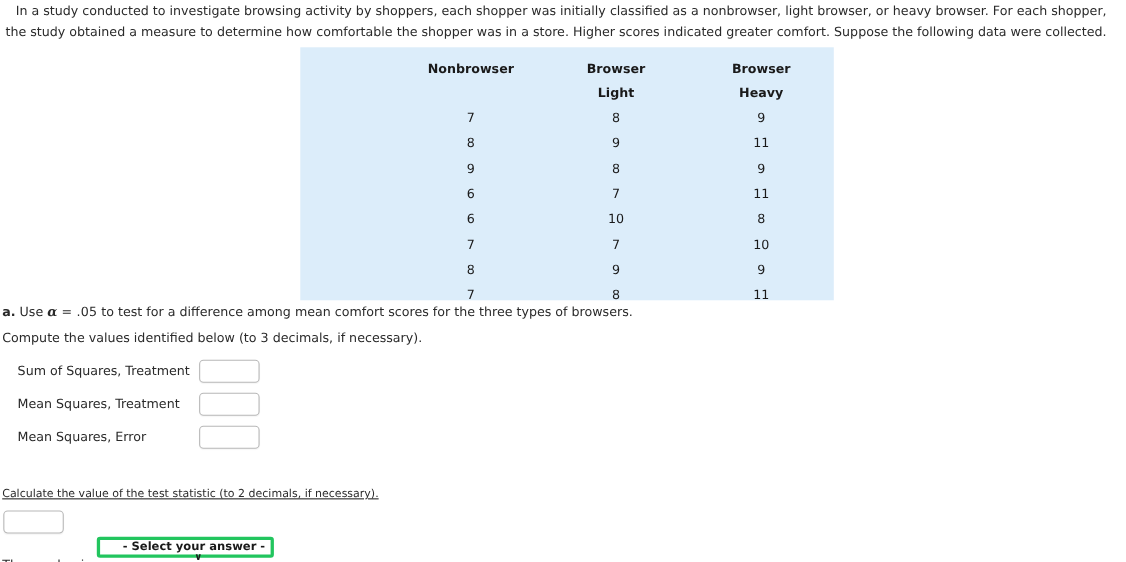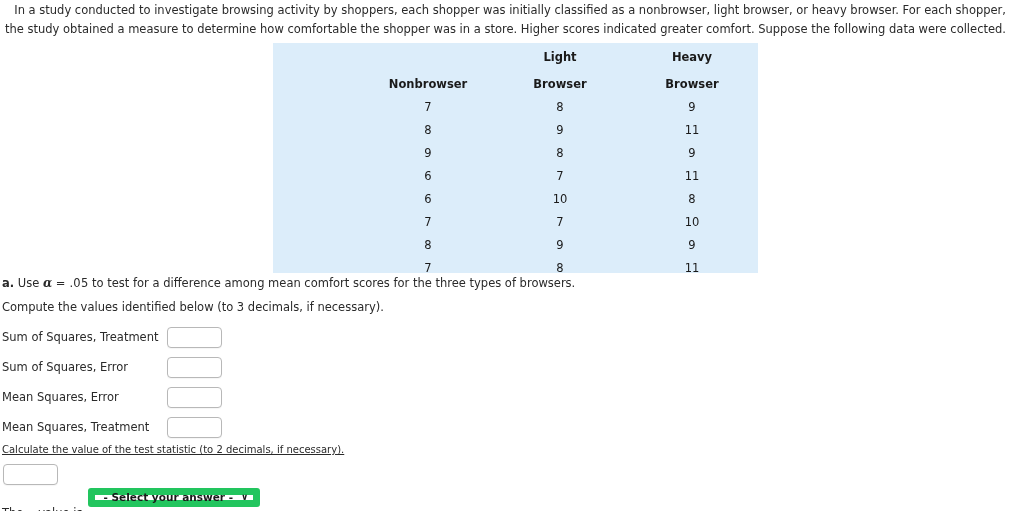--- a/index.html
+++ b/index.html
@@ -100,21 +100,21 @@
     left: 2px;
     top: 300px;
     font-size: 11.5px;
     color: #2a2a2a;
     white-space: nowrap;
   }
 
   
   #fields-block {
     position: absolute;
-    left: 2px;
+    left: 16px;
     top: 327px;
     width: 300px;
   }
   .field-row {
     position: relative;
     height: 30px;
   }
   .field-row .field-label {
     position: absolute;
     left: 0;
@@ -187,29 +187,30 @@
   }
   #pvalue-label i {
     font-style: italic;
     font-family: "DejaVu Serif", "Liberation Serif", serif;
   }
   .select-box {
     display: inline-flex;
     align-items: center;
     height: 19px;
     box-sizing: border-box;
-    border: 7px solid #22c55e;
+    border: 3px solid #22c55e;
     border-radius: 3px;
     background: #ffffff;
-    padding: 0 5px 0 9px;
+    padding: 0 5px 0 21px;
     font-size: 10.5px;
     font-weight: bold;
     color: #1a1a1a;
     white-space: nowrap;
     cursor: pointer;
+    flex-direction: column;
   }
   .select-box .select-caret {
     margin-left: 8px;
     font-size: 9px;
     line-height: 1;
     color: #1a1a1a;
   }
 </style>
 </head>
 <body>
@@ -219,30 +220,30 @@
 <div id="data-table-wrap" style="background: rgb(220, 237, 250);">
   <table class="data-table">
     <colgroup>
       <col class="spacer-col">
       <col class="data-col">
       <col class="data-col">
       <col class="data-col">
     </colgroup>
     <thead>
       <tr>
+        <th class="blank-cell"></th>
+        <th>Nonbrowser</th>
+        <th>Browser</th>
+        <th>Browser</th>
+      </tr>
+      <tr>
         <th class="top-head blank-cell"></th>
         <th class="top-head"></th>
         <th class="top-head">Light</th>
         <th class="top-head">Heavy</th>
-      </tr>
-      <tr>
-        <th class="blank-cell"></th>
-        <th>Nonbrowser</th>
-        <th>Browser</th>
-        <th>Browser</th>
       </tr>
     </thead>
     <tbody>
       <tr class="first-data">
         <td class="blank-cell"></td>
         <td>7</td>
         <td>8</td>
         <td>9</td>
       </tr>
       <tr>
@@ -300,29 +301,25 @@
 </div>
 
 <div id="compute-line">Compute the values identified below (to 3 decimals, if necessary).</div>
 
 <div id="fields-block">
   <div class="field-row">
     <span class="field-label">Sum of Squares, Treatment</span>
     <input class="answer-input" type="text" value="" style="">
   </div>
   <div class="field-row">
-    <span class="field-label">Sum of Squares, Error</span>
+    <span class="field-label">Mean Squares, Treatment</span>
     <input class="answer-input" type="text" value="" style="">
   </div>
   <div class="field-row">
     <span class="field-label">Mean Squares, Error</span>
-    <input class="answer-input" type="text" value="" style="">
-  </div>
-  <div class="field-row">
-    <span class="field-label">Mean Squares, Treatment</span>
     <input class="answer-input" type="text" value="" style="">
   </div>
 </div>
 
 <div id="teststat-line">Calculate the value of the test statistic (to 2 decimals, if necessary).</div>
 
 <input id="teststat-input" type="text" value="" style="">
 
 <div id="pvalue-row">
   <span id="pvalue-label"><span>The</span> <i>p</i><span>-value is</span></span>

